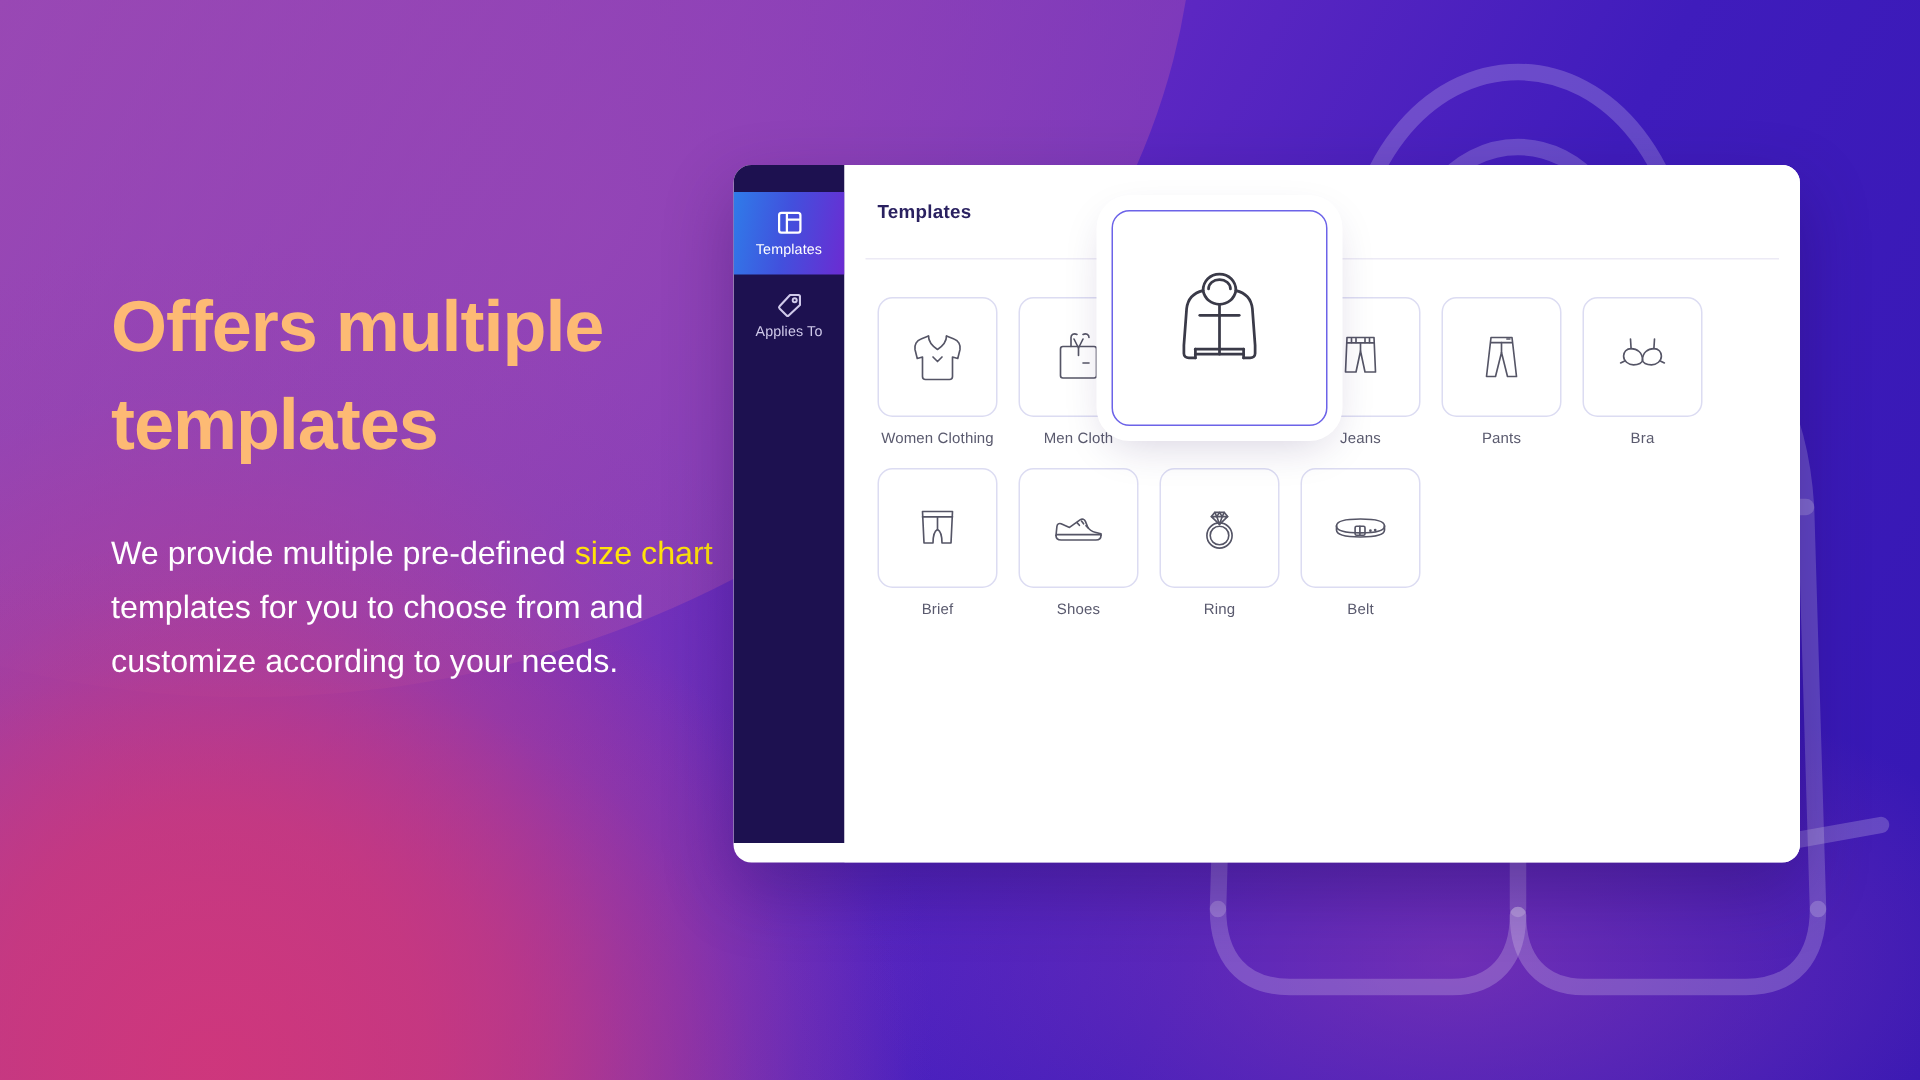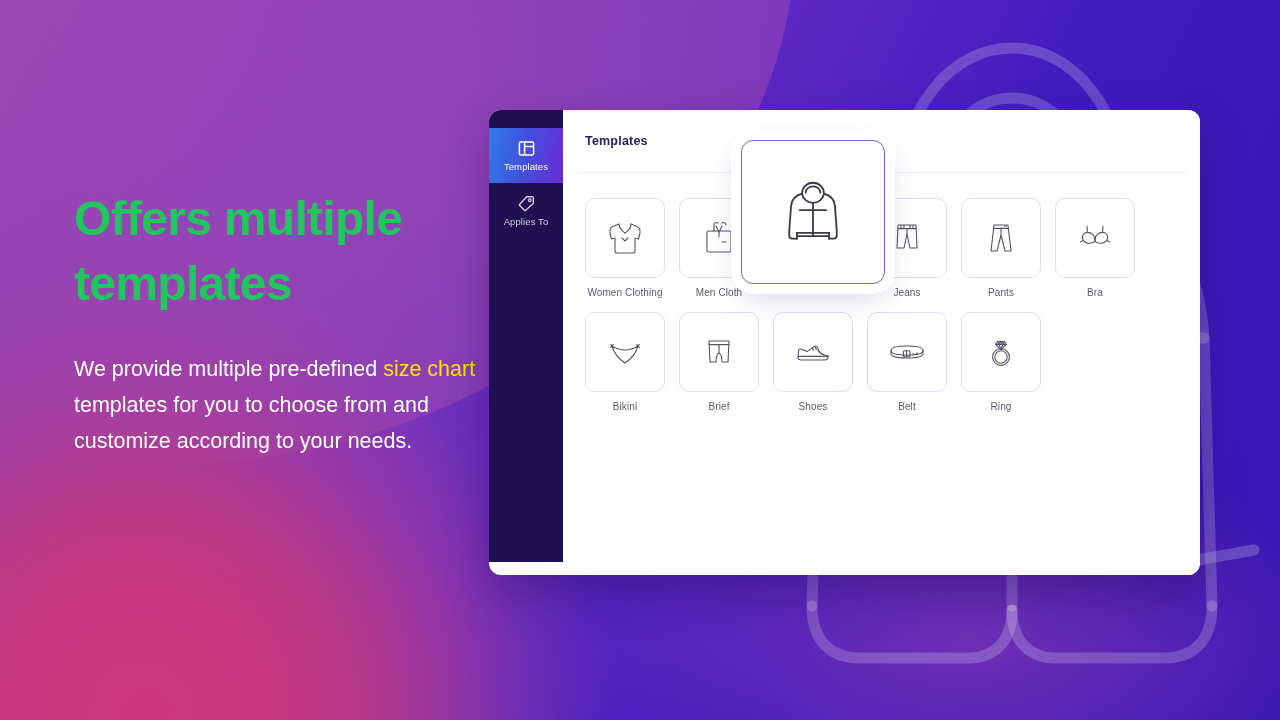--- a/index.html
+++ b/index.html
@@ -62,21 +62,21 @@
     width:620px; height:740px;
     opacity:1; pointer-events:none;
   }
   .watermark svg{ width:100%; height:100%; display:block; }
 
   
   .copy{
     position:absolute; left:74px; top:186px; width:420px;
   }
   .headline{
-    color:#22c55e;
+    color:#fdba74;
     font-size:48px;
     font-weight:bold;
     line-height:1.36;
     letter-spacing:-0.7px;
   }
   .paragraph{
     margin-top:34px;
     color:#ffffff;
     font-size:21.5px;
     line-height:1.68;
@@ -339,31 +339,20 @@
             <path d="M23 25 C23 20 26.6 17.4 30.6 17.4 C33.6 17.4 35.6 19.6 35.6 22.4 C35.6 25.6 32.6 28.2 29 28.2 C25.6 28.2 23 26.8 23 25Z"></path>
             <path d="M15.4 17.4 L15 11"></path>
             <path d="M30.6 17.4 L31 11"></path>
             <path d="M10.8 25.8 L8.4 27"></path>
             <path d="M35.2 25.8 L37.6 27"></path>
           </svg>
         </div>
         <div class="tile-label">Bra</div>
       </div>
 
-      <div class="tile">
-        <div class="tile-box">
-          <svg width="46" height="46" viewBox="0 0 46 46" fill="none" xmlns="http://www.w3.org/2000/svg" stroke="#555566" stroke-width="1.1" stroke-linejoin="round" stroke-linecap="round">
-            <path d="M10 17 C15 20 19 21 23 21 C27 21 31 20 36 17"></path>
-            <path d="M10 17 C12 24 17 30 23 34 C29 30 34 24 36 17"></path>
-            <path d="M8.6 15.4 L11.4 18.6 M11.4 15.4 L8.6 18.6"></path>
-            <path d="M34.6 15.4 L37.4 18.6 M37.4 15.4 L34.6 18.6"></path>
-          </svg>
-        </div>
-        <div class="tile-label">Bikini</div>
-      </div>
 
       <div class="tile">
         <div class="tile-box">
           <svg width="46" height="46" viewBox="0 0 46 46" fill="none" xmlns="http://www.w3.org/2000/svg" stroke="#555566" stroke-width="1.1" stroke-linejoin="round" stroke-linecap="round">
             <path d="M13 12 L33 12 L32 33 L26 33 C26 28 25 25 23 24 C21 25 20 28 20 33 L14 33 Z"></path>
             <path d="M13 15.6 L33 15.6"></path>
             <path d="M23 15.6 L23 24"></path>
           </svg>
         </div>
         <div class="tile-label">Brief</div>
@@ -372,46 +361,46 @@
       <div class="tile">
         <div class="tile-box">
           <svg width="46" height="46" viewBox="0 0 46 46" fill="none" xmlns="http://www.w3.org/2000/svg" stroke="#555566" stroke-width="1.1" stroke-linejoin="round" stroke-linecap="round">
             <path d="M8 28 L8.6 22 C8.8 20.4 10 19.6 11.4 20.2 L17 22.6 L24 17.6 C25.6 16.6 27 17.2 27.6 18.6 L29 22 C30 24.2 32 25.4 34.6 26 L38 26.8 L38 28"></path>
             <path d="M8 28 C8 30 9.4 31 11.4 31 L34.6 31 C36.6 31 38 30 38 28"></path>
             <path d="M8.4 27.4 L37.8 27.4"></path>
             <path d="M22 19.4 L23.6 21.2 M25 18.4 L26.4 20.2 M28 21.4 L29.4 23"></path>
           </svg>
         </div>
         <div class="tile-label">Shoes</div>
+      </div>
+
+      <div class="tile">
+        <div class="tile-box">
+          <svg width="46" height="46" viewBox="0 0 46 46" fill="none" xmlns="http://www.w3.org/2000/svg" stroke="#555566" stroke-width="1.1" stroke-linejoin="round" stroke-linecap="round">
+            <circle cx="23" cy="28" r="8.4"></circle>
+            <circle cx="23" cy="28" r="6.2"></circle>
+            <path d="M17.6 15.4 L28.4 15.4 L23 20.6 Z"></path>
+            <path d="M17.6 15.4 L19.8 12.6 L26.2 12.6 L28.4 15.4"></path>
+            <path d="M19.8 12.6 L21.2 15.4 L23 12.6 L24.8 15.4 L26.2 12.6"></path>
+            <path d="M21.2 15.4 L23 20.6 L24.8 15.4"></path>
+          </svg>
+        </div>
+        <div class="tile-label">Ring</div>
       </div>
 
       <div class="tile">
         <div class="tile-box">
           <svg width="46" height="46" viewBox="0 0 46 46" fill="none" xmlns="http://www.w3.org/2000/svg" stroke="#555566" stroke-width="1.1" stroke-linejoin="round" stroke-linecap="round">
             <path d="M7 21.6 C7 18.6 12 17 23 17 C34 17 39 18.6 39 21.6 L39 24.4 C39 27.4 34 29 23 29 C12 29 7 27.4 7 24.4 Z"></path>
             <path d="M7 21.6 C7 24.6 12 26.2 23 26.2 C34 26.2 39 24.6 39 21.6"></path>
             <rect x="19.4" y="21.8" width="6.6" height="6" rx="1"></rect>
             <path d="M22.6 21.8 L22.6 27.8"></path>
             <circle cx="29.6" cy="24.8" r="0.9" fill="#555566" stroke="none"></circle>
             <circle cx="32.8" cy="24.4" r="0.9" fill="#555566" stroke="none"></circle>
           </svg>
         </div>
         <div class="tile-label">Belt</div>
       </div>
 
-      <div class="tile">
-        <div class="tile-box">
-          <svg width="46" height="46" viewBox="0 0 46 46" fill="none" xmlns="http://www.w3.org/2000/svg" stroke="#555566" stroke-width="1.1" stroke-linejoin="round" stroke-linecap="round">
-            <circle cx="23" cy="28" r="8.4"></circle>
-            <circle cx="23" cy="28" r="6.2"></circle>
-            <path d="M17.6 15.4 L28.4 15.4 L23 20.6 Z"></path>
-            <path d="M17.6 15.4 L19.8 12.6 L26.2 12.6 L28.4 15.4"></path>
-            <path d="M19.8 12.6 L21.2 15.4 L23 12.6 L24.8 15.4 L26.2 12.6"></path>
-            <path d="M21.2 15.4 L23 20.6 L24.8 15.4"></path>
-          </svg>
-        </div>
-        <div class="tile-label">Ring</div>
-      </div>
-
 
     </div>
   </section>
 </div>
 
 </body></html>

